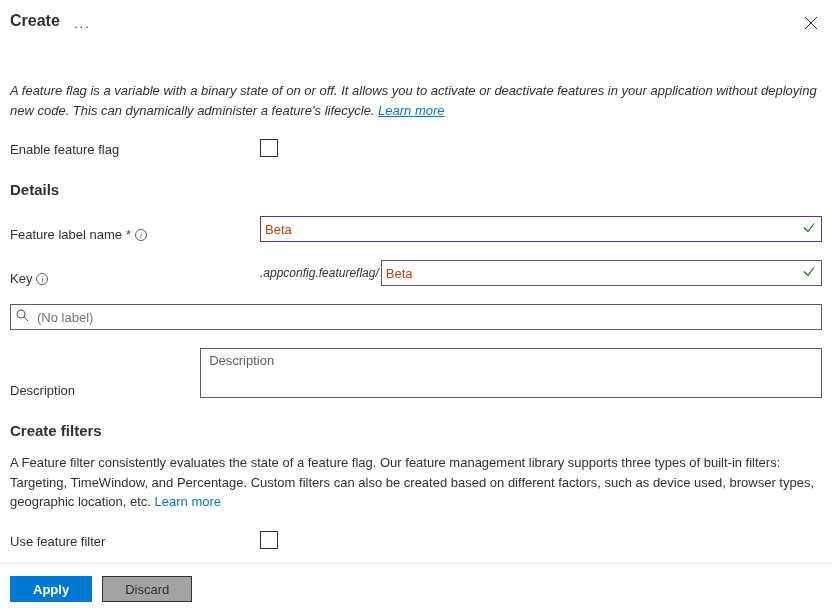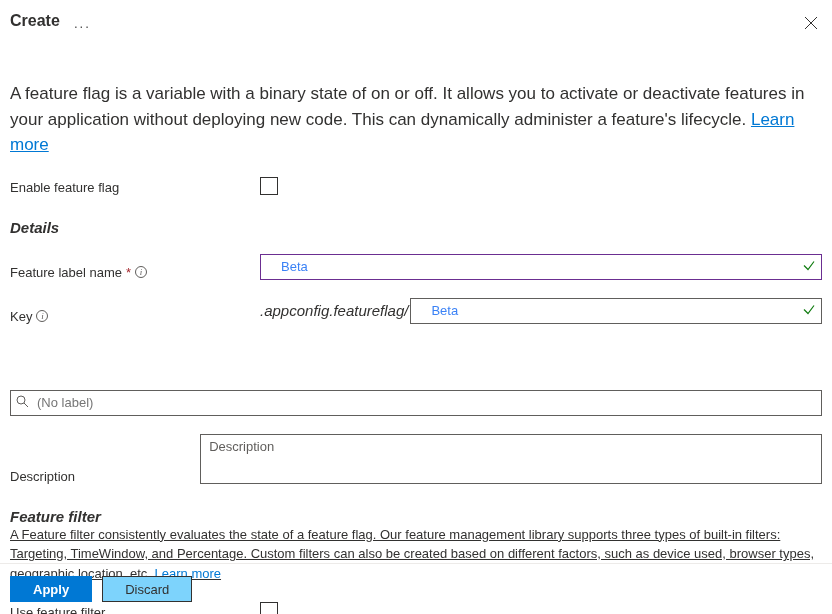--- a/index.html
+++ b/index.html
@@ -36,22 +36,23 @@
     }
     .close-btn {
       font-size: 16px;
       color: #323130;
       cursor: pointer;
       padding: 4px;
       line-height: 1;
     }
     .intro {
       margin-top: 44px;
-      font-size: 17px;
+      font-size: 13px;
       line-height: 1.5;
+      font-style: italic;
     }
     .link { color: #0078d4; text-decoration: underline; cursor: pointer; }
     .link-nounder { color: #0078d4; cursor: pointer; }
     .field-row {
       display: flex;
       align-items: flex-end;
       margin-top: 18px;
     }
     .field-label {
       width: 250px;
@@ -77,49 +78,48 @@
     .checkbox {
       width: 18px; height: 18px;
       border: 1px solid #323130;
       background: #fff;
       cursor: pointer;
     }
     .section-head {
       font-size: 15px;
       font-weight: 600;
       margin-top: 24px;
-      font-style: italic;
     }
     .input-wrap { flex: 1; position: relative; }
     .text-input {
       width: 100%;
       height: 26px;
       border: 1px solid #605e5c;
-      padding: 0 28px 0 20px;
-      font-size: 13px;
-      font-family: inherit;
-      color: #3b82f6;
+      padding: 0 28px 0 4px;
+      font-size: 13px;
+      font-family: inherit;
+      color: #c2410c;
     }
     .text-input.valid { border-color: #6b2e91; }
     .text-input.valid-gray { border-color: #605e5c; }
     .check-icon {
       position: absolute;
       right: 6px;
       top: 50%;
       transform: translateY(-50%);
       color: #107c10;
     }
     .key-row { display: flex; align-items: center; flex: 1; }
     .key-prefix {
       font-style: italic;
-      font-size: 15px;
+      font-size: 12px;
       margin-right: 2px;
       color: #323130;
     }
-    .label-input-wrap { flex: 1; position: relative; margin-top: 48px; }
+    .label-input-wrap { flex: 1; position: relative; }
     .label-input {
       width: 100%;
       height: 26px;
       border: 1px solid #605e5c;
       padding: 0 8px 0 26px;
       font-size: 13px;
       color: #605e5c;
       font-family: inherit;
     }
     .search-icon {
@@ -134,23 +134,23 @@
       height: 50px;
       border: 1px solid #605e5c;
       padding: 4px 8px;
       font-size: 13px;
       font-family: inherit;
       resize: none;
       color: #323130;
     }
     .textarea::placeholder { color: #605e5c; }
     .filter-intro {
+      margin-top: 14px;
       font-size: 13px;
       line-height: 1.5;
-      text-decoration: underline;
     }
     .footer {
       position: absolute;
       bottom: 0; left: 0; right: 0;
       border-top: 1px solid #edebe9;
       padding: 12px 10px;
       display: flex;
       gap: 10px;
     }
     .btn {
@@ -160,21 +160,21 @@
       font-family: inherit;
       cursor: pointer;
       border: 1px solid transparent;
     }
     .btn-primary {
       background: #0078d4;
       color: #fff;
       font-weight: 600;
     }
     .btn-secondary {
-      background: #7dd3fc;
+      background: #a3a3a3;
       border: 1px solid #323130;
       color: #323130;
     }
   </style>
 </head>
 <body>
 
 <div class="header">
   <div class="title-wrap">
     <span class="title">Create</span>
@@ -242,21 +242,21 @@
     </span>
     <input class="label-input" type="text" placeholder="(No label)" style="">
   </div>
 </div>
 
 <div class="field-row">
   <div class="field-label">Description</div>
   <textarea class="textarea" placeholder="Description" style=""></textarea>
 </div>
 
-<h2 class="section-head">Feature filter</h2>
+<h2 class="section-head">Create filters</h2>
 
 <p class="filter-intro">
   <span>A Feature filter consistently evaluates the state of a feature flag. Our feature management library supports three types of built-in filters: Targeting, TimeWindow, and Percentage. Custom filters can also be created based on different factors, such as device used, browser types, geographic location, etc. </span><a class="link-nounder">Learn more</a>
 </p>
 
 <div class="field-row">
   <div class="field-label">Use feature filter</div>
   <div class="checkbox"></div>
 </div>
 

